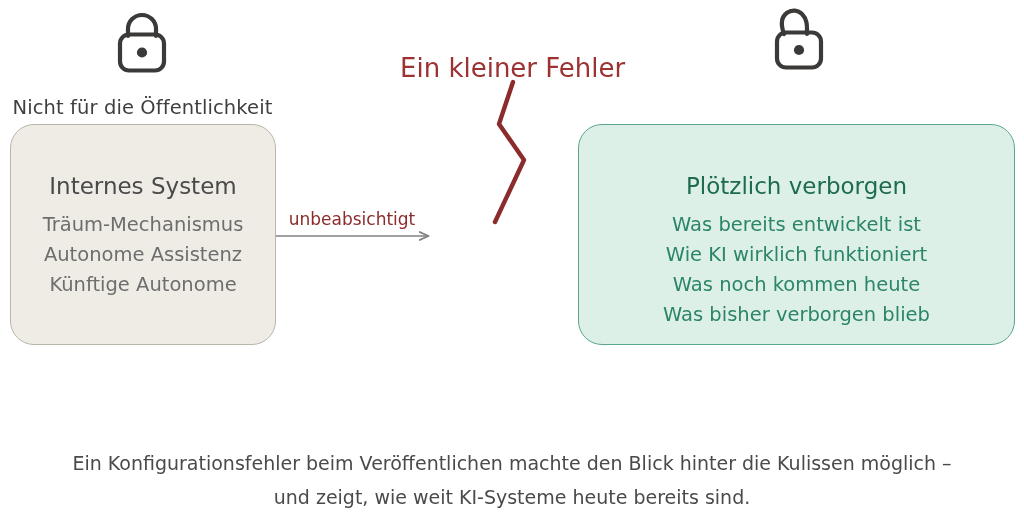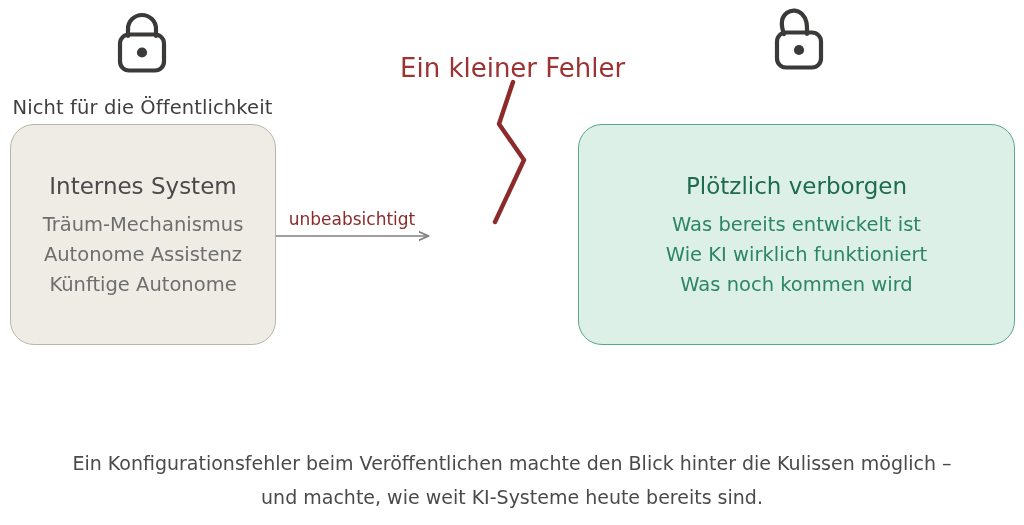--- a/index.html
+++ b/index.html
@@ -160,21 +160,22 @@
       <li>Autonome Assistenz</li>
       <li>Künftige Autonome</li>
     </ul>
   </div>
 
   <div class="panel" id="panel-public">
     <div class="panel-title">Plötzlich verborgen</div>
     <ul class="panel-list">
       <li>Was bereits entwickelt ist</li>
       <li>Wie KI wirklich funktioniert</li>
-      <li>Was noch kommen wird</li>
+      <li>Was noch kommen heute</li>
+      <li>Was bisher verborgen blieb</li>
     </ul>
   </div>
 
   <svg id="arrow-layer" viewBox="0 0 1024 525">
     <defs>
       <marker id="arrowhead" markerWidth="7" markerHeight="7" refX="5.6" refY="3" orient="auto" markerUnits="strokeWidth">
         <path d="M0,0.4 L6,3 L0,5.6" fill="none" stroke="#808080" stroke-width="1.1" stroke-linecap="round" stroke-linejoin="round"></path>
       </marker>
     </defs>
     <line x1="276" y1="236" x2="428" y2="236" stroke="#808080" stroke-width="1.6" marker-end="url(#arrowhead)"></line>
@@ -182,16 +183,16 @@
   </svg>
 
   <div id="flow-label">
     <div>unbeabsichtigt</div>
   </div>
 
   <div id="glitch-label">Ein kleiner Fehler</div>
 
   <div id="footer-caption">
     <div>Ein Konfigurationsfehler beim Veröffentlichen machte den Blick hinter die Kulissen möglich –</div>
-    <div>und machte, wie weit KI-Systeme heute bereits sind.</div>
+    <div>und zeigt, wie weit KI-Systeme heute bereits sind.</div>
   </div>
 
 </div>
 
 </body></html>

